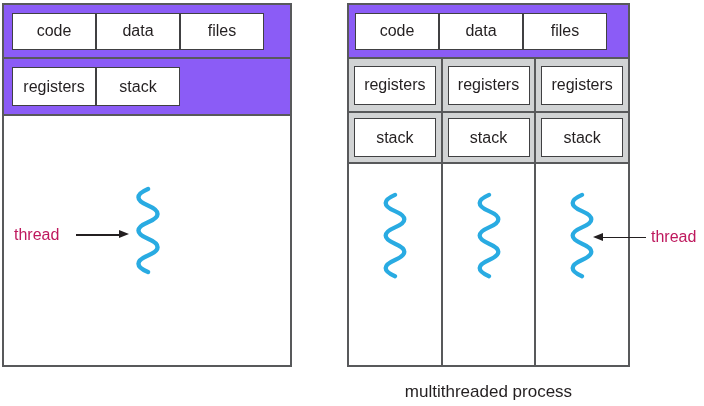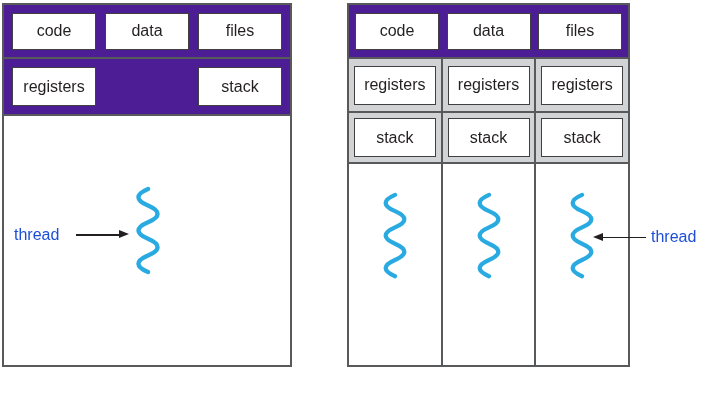--- a/index.html
+++ b/index.html
@@ -5,22 +5,22 @@
   html,body{margin:0;padding:0;background:#fff;}
   .canvas{
     position:relative;width:704px;height:406px;background:#ffffff;
     font-family:"Liberation Sans", sans-serif;color:#231f20;overflow:hidden;
   }
   .pbox{
     position:absolute;border:2px solid #58595b;background:#ffffff;
     display:flex;flex-direction:column;box-sizing:content-box;
   }
   .band{
-    background:#4c1d95;border-bottom:2px solid #58595b;
-    display:flex;align-items:center;justify-content:space-between;
+    background:#8b5cf6;border-bottom:2px solid #58595b;
+    display:flex;align-items:center;
     flex:0 0 auto;
   }
   .band-top{height:52px;padding:0 8px;}
   .band-top.narrow{padding:0 6px;}
   .band-mid{height:55px;padding:0 8px;}
   .wb{
     background:#ffffff;border:1.5px solid #404042;box-sizing:border-box;
     display:flex;align-items:center;justify-content:center;
     font-size:16px;line-height:1;color:#231f20;
   }
@@ -36,21 +36,21 @@
     background:#d1d3d4;border-bottom:2px solid #58595b;
     display:flex;align-items:center;justify-content:center;flex:0 0 auto;
   }
   .creg{height:52px;}
   .cstk{height:49px;}
   .cwhite{flex:1 1 auto;position:relative;background:#ffffff;}
   .squiggle{position:absolute;overflow:visible;}
   .squiggle path{fill:none;stroke:#29abe2;stroke-width:4.5;stroke-linecap:round;}
   .col-squiggle{left:50%;margin-left:-15px;top:28px;}
   .thread-label{
-    position:absolute;font-size:16px;line-height:20px;white-space:nowrap;color:#1d4ed8;
+    position:absolute;font-size:16px;line-height:20px;white-space:nowrap;color:#be185d;
   }
   .arrow-line{position:absolute;height:1.5px;background:#231f20;}
   .arrow-head{position:absolute;width:0;height:0;}
   .arrow-head.point-right{border-left:10px solid #231f20;border-top:4.5px solid transparent;border-bottom:4.5px solid transparent;}
   .arrow-head.point-left{border-right:10px solid #231f20;border-top:4.5px solid transparent;border-bottom:4.5px solid transparent;}
   .caption{
     position:absolute;text-align:center;font-size:17px;line-height:20px;color:#231f20;
   }
 </style>
 </head>
@@ -151,18 +151,19 @@
         </div>
         <div class="cwhite">
           <svg class="squiggle col-squiggle" width="30" height="88" viewBox="0 0 30 92">
             <path d="M15 3 c-13 5.5 -13 11.5 0 17 c13 5.5 13 11.5 0 17 c-13 5.5 -13 11.5 0 17 c13 5.5 13 11.5 0 17 c-13 5.5 -13 11.5 0 17"></path>
           </svg>
         </div>
       </div>
 
     </div>
   </div>
+  <div class="caption" style="left:347px;top:382px;width:283px">multithreaded process</div>
 
   <div class="arrow-head point-left" style="left:593px;top:232.5px"></div>
   <div class="arrow-line" style="left:602px;top:236.5px;width:44px"></div>
   <span class="thread-label" style="left:651px;top:227px">thread</span>
 
 </div>
 
 </body></html>

